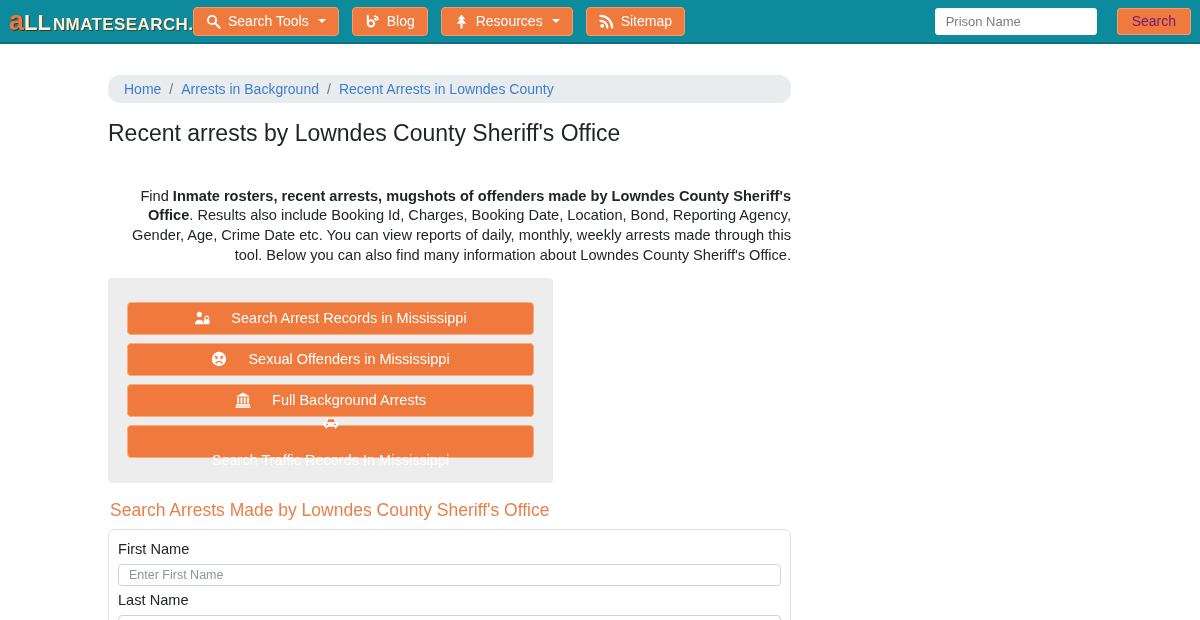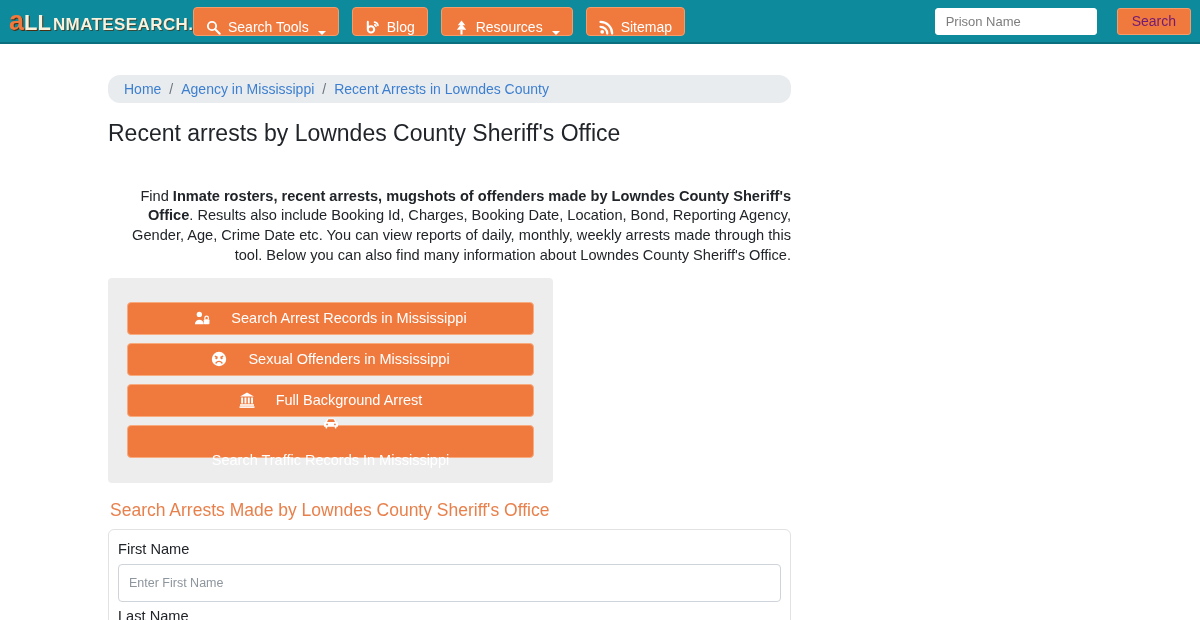--- a/index.html
+++ b/index.html
@@ -63,21 +63,21 @@
     text-shadow: 1px 1px 0 rgba(76,47,16,0.7);
   }
   .nav-buttons {
     display: flex;
     align-items: center;
     gap: 13px;
     margin-left: 12px;
   }
   .nav-btn {
     display: flex;
-    align-items: flex-end;
+    align-items: center;
     gap: 7px;
     background: #f0793d;
     border: 1px solid #f59c6d;
     border-radius: 4px;
     color: #ffffff;
     font-size: 14px;
     padding: 0 12px;
     height: 29px;
     cursor: pointer;
     white-space: nowrap;
@@ -203,21 +203,21 @@
   .form-card label {
     display: block;
     font-size: 14.6px;
     color: #212529;
     margin: 2px 0 7px 0;
   }
   .form-card input {
     display: block;
     width: 100%;
     box-sizing: border-box;
-    height: 38px;
+    height: 22px;
     border: 1px solid #ced4da;
     border-radius: 4px;
     padding: 2px 10px;
     font-size: 12.5px;
     color: #495057;
     margin-bottom: 6px;
     font-family: "Liberation Sans", sans-serif;
   }
   .form-card input::placeholder { color: #8d959d; }
 </style>
@@ -275,21 +275,21 @@
     <input type="text" placeholder="Prison Name" style="">
     <button class="search-btn">Search</button>
   </div>
 </div>
 
 <div class="main">
 
   <div class="breadcrumb">
     <a>Home</a>
     <span class="sep">/</span>
-    <a>Agency in Mississippi</a>
+    <a>Arrests in Background</a>
     <span class="sep">/</span>
     <a>Recent Arrests in Lowndes County</a>
   </div>
 
   <h1 class="page-title">Recent arrests by Lowndes County Sheriff's Office</h1>
 
   <p class="intro"><span>Find </span><b>Inmate rosters, recent arrests, mugshots of offenders made by Lowndes County Sheriff's Office</b><span>. Results also include Booking Id, Charges, Booking Date, Location, Bond, Reporting Agency, Gender, Age, Crime Date etc. You can view reports of daily, monthly, weekly arrests made through this tool. Below you can also find many information about Lowndes County Sheriff's Office.</span></p>
 
   <div class="action-box">
 
@@ -318,21 +318,21 @@
     <button class="action-btn">
       <svg class="icon16" viewBox="0 0 16 16">
         <polygon points="8,0.5 15,4.5 1,4.5" fill="#ffffff"></polygon>
         <rect x="2.2" y="5.5" width="1.9" height="6" fill="#ffffff"></rect>
         <rect x="5.5" y="5.5" width="1.9" height="6" fill="#ffffff"></rect>
         <rect x="8.8" y="5.5" width="1.9" height="6" fill="#ffffff"></rect>
         <rect x="12.1" y="5.5" width="1.9" height="6" fill="#ffffff"></rect>
         <rect x="1" y="12.2" width="14" height="1.6" fill="#ffffff"></rect>
         <rect x="0.5" y="14.3" width="15" height="1.6" fill="#ffffff"></rect>
       </svg>
-      <span>Full Background Arrest</span>
+      <span>Full Background Arrests</span>
     </button>
 
     <button class="action-btn">
       <svg class="icon16" viewBox="0 0 18 16">
         <path d="M3 7 l1.4-3.2 a1.8 1.8 0 0 1 1.6-1 h6 a1.8 1.8 0 0 1 1.6 1 L15 7 a2 2 0 0 1 2 2 v2.5 a0.8 0.8 0 0 1 -0.8 0.8 h-1 L15 13.8 a0.9 0.9 0 0 1 -1.6 0 l-0.3-1.5 h-8.2 l-0.3 1.5 a0.9 0.9 0 0 1 -1.6 0 l-0.2-1.5 h-1 A0.8 0.8 0 0 1 1 11.5 v-2.5 a2 2 0 0 1 2-2 z" fill="#ffffff"></path>
         <path d="M4.6 6.8 l1-2.4 a0.8 0.8 0 0 1 0.7-0.5 h5.4 a0.8 0.8 0 0 1 0.7 0.5 l1 2.4 z" fill="#f0793d"></path>
         <circle cx="4.6" cy="9.6" r="1" fill="#f0793d"></circle>
         <circle cx="13.4" cy="9.6" r="1" fill="#f0793d"></circle>
       </svg>
       <span>Search Traffic Records In Mississippi</span>

